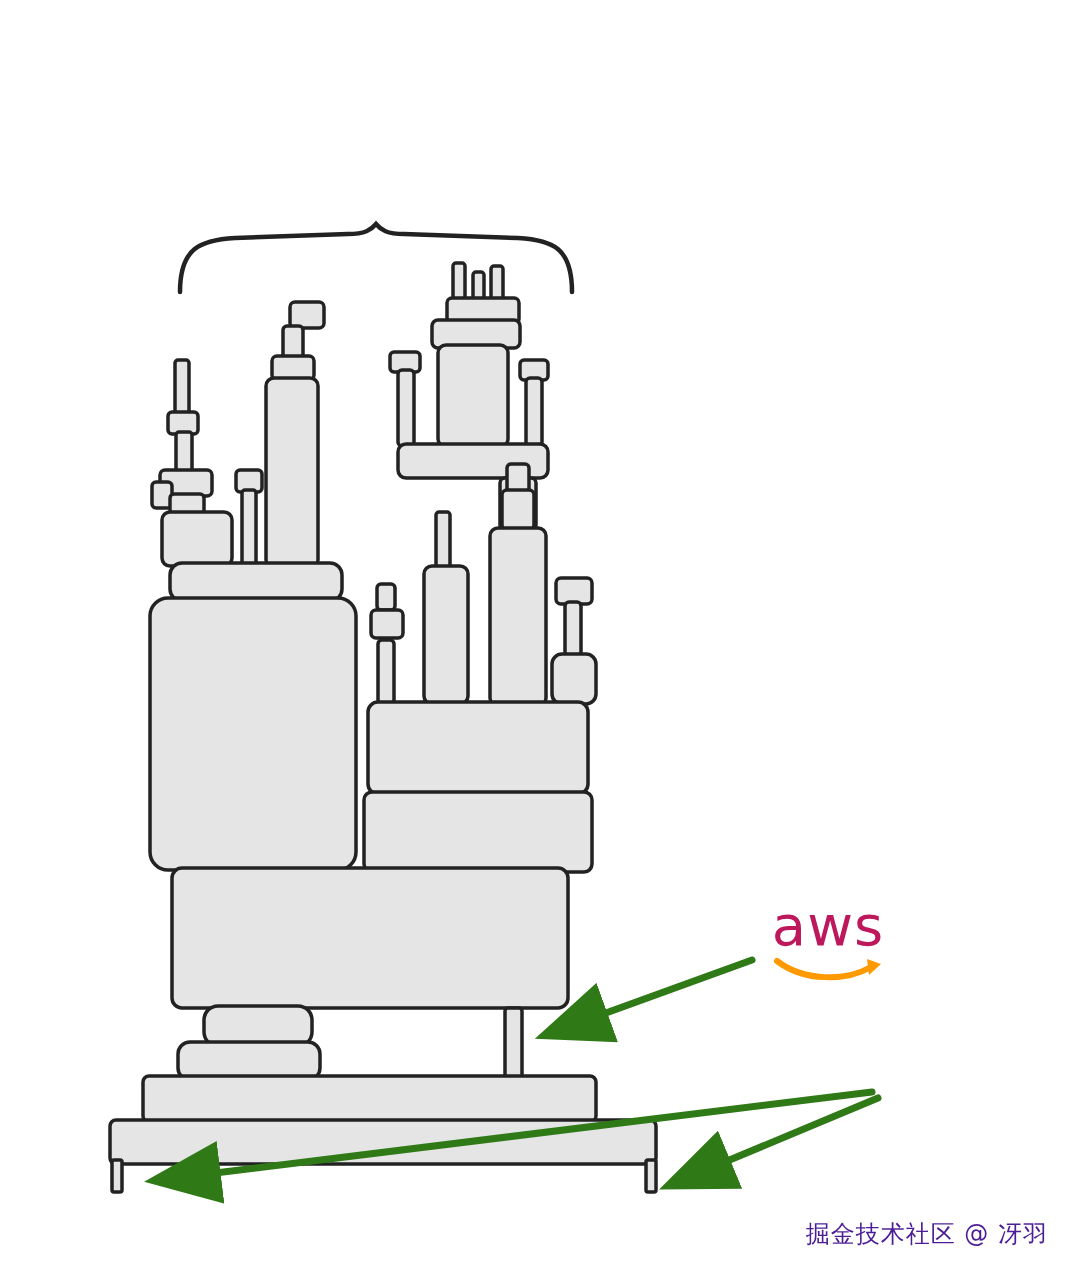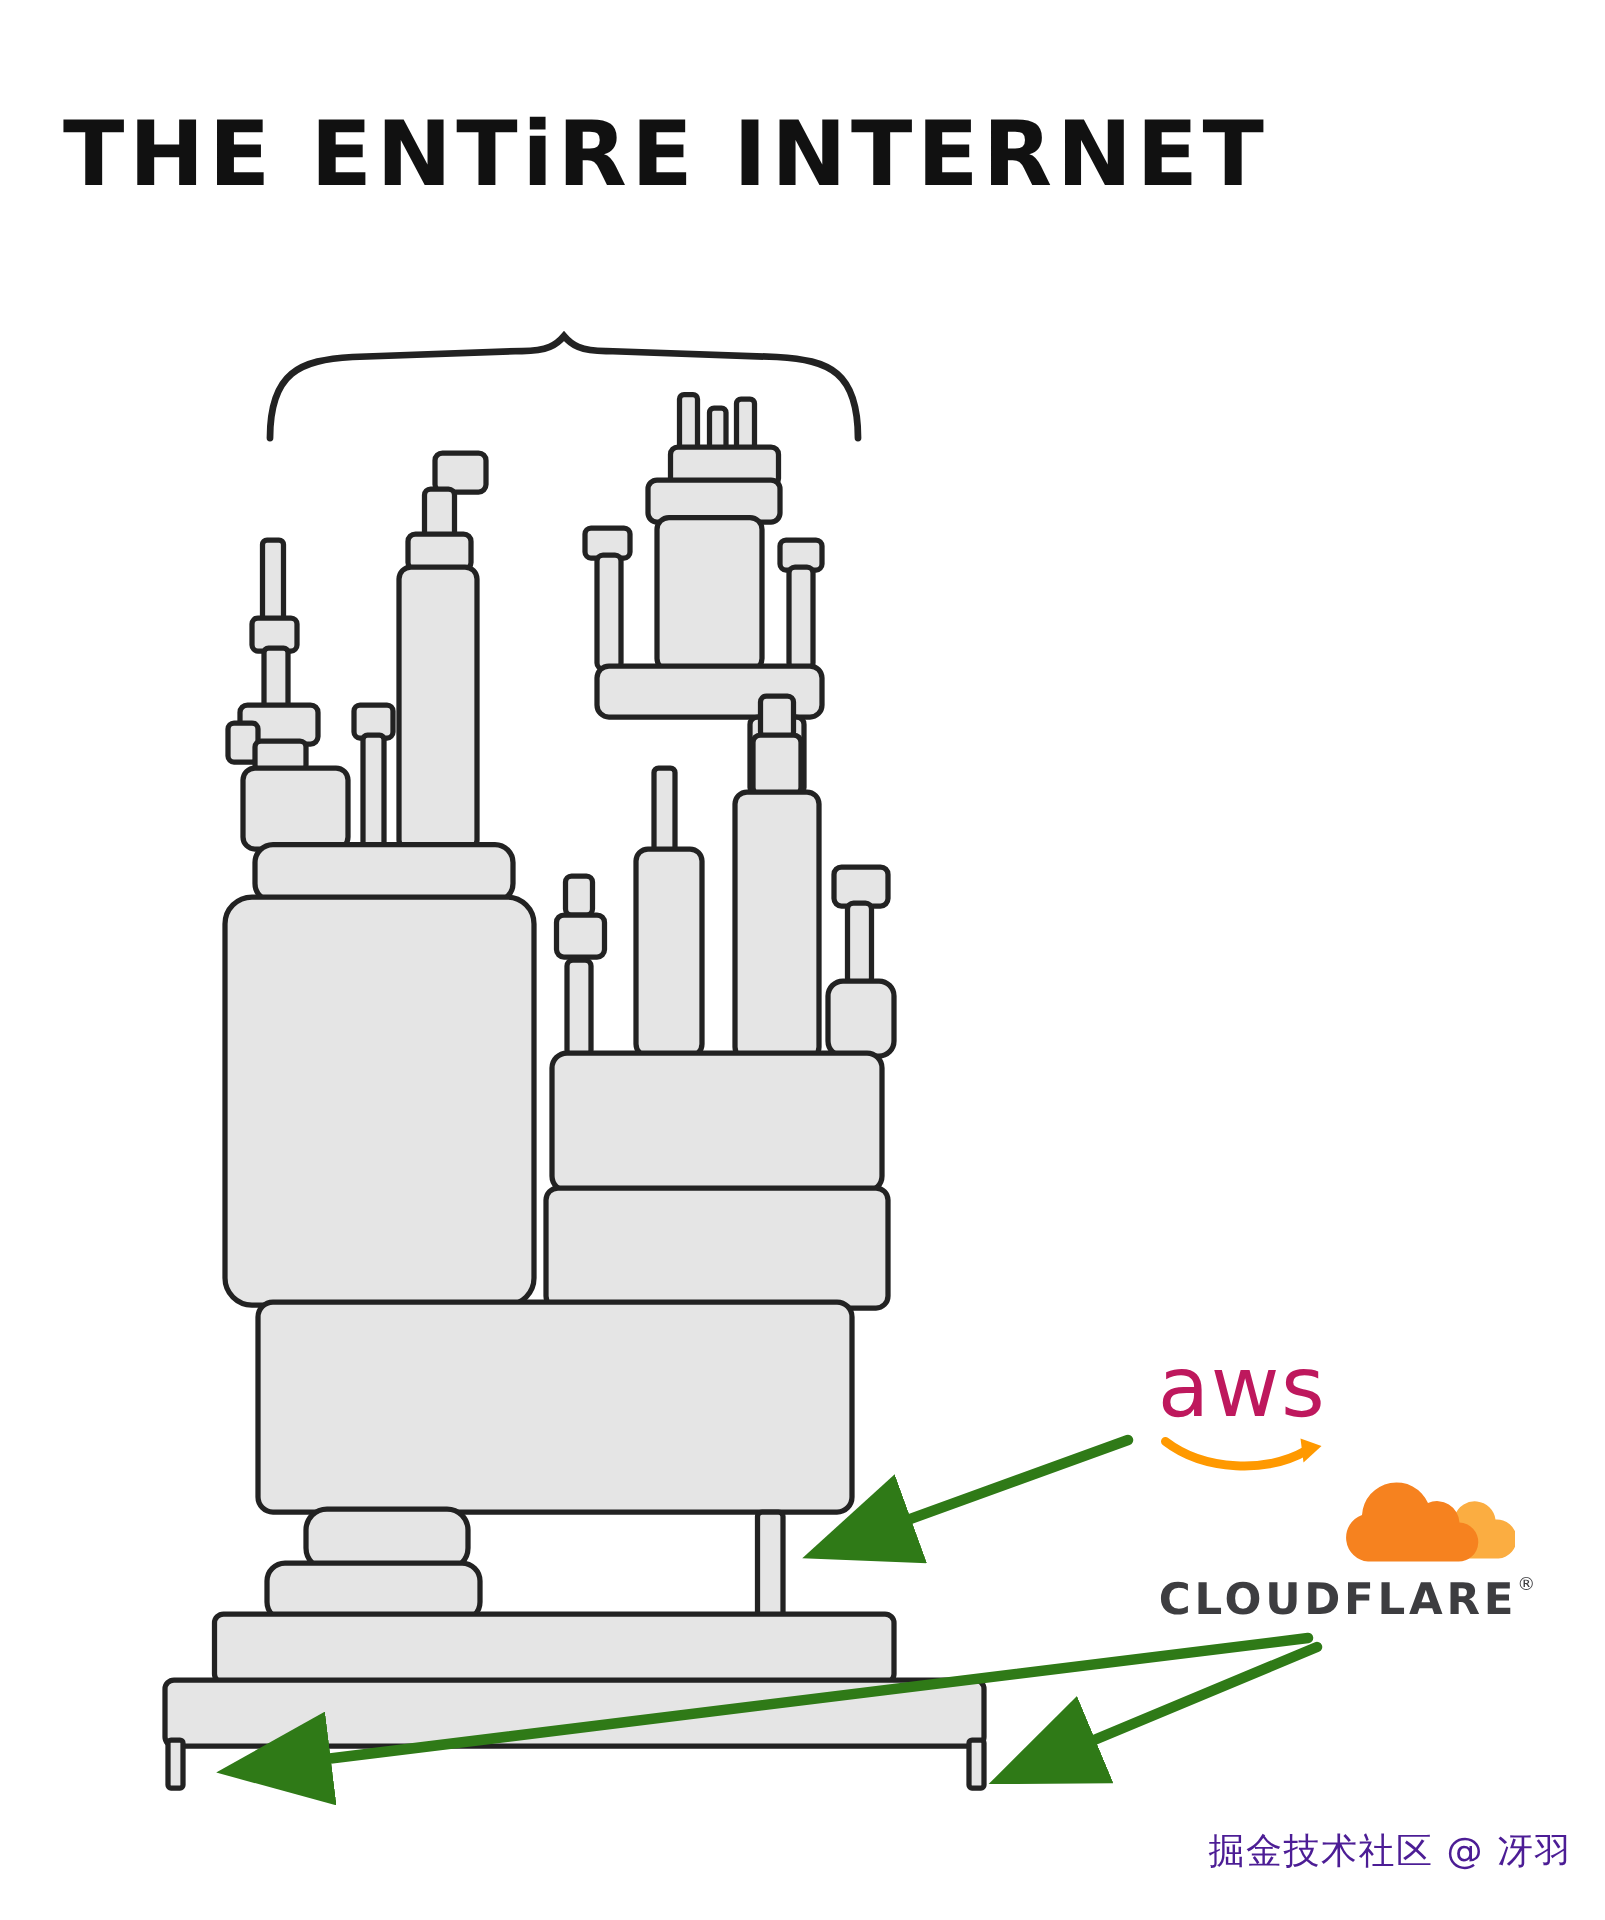--- a/index.html
+++ b/index.html
@@ -63,21 +63,20 @@
     font-size:24px;
     color:#4c1d95;
     letter-spacing:1px;
   }
 </style>
 </head>
 <body>
 
 <div class="canvas">
 
-  <div class="title">THE ENTiRE INTERNET</div>
 
   <svg class="tower-svg" width="1070" height="1280" viewBox="0 0 1070 1280">
     <defs>
       <marker id="arrowhead" markerWidth="11" markerHeight="9" refX="9" refY="4.5" orient="auto">
         <polygon points="0,0 11,4.5 0,9" fill="#2f7a17"></polygon>
       </marker>
     </defs>
 
     <path d="M180,292 C180,248 200,240 235,238 L348,234 C365,234 371,230 376,224
              C381,230 387,234 404,234 L518,238 C553,240 572,248 572,292" fill="none" stroke="#222" stroke-width="4.5" stroke-linecap="round"></path>
@@ -154,25 +153,16 @@
   </svg>
 
   <div class="aws-logo">
     <div class="aws-text">aws</div>
     <svg class="aws-smile" width="110" height="26" viewBox="0 0 110 26">
       <path d="M4,5 C30,25 72,26 98,11" fill="none" stroke="#ff9900" stroke-width="6" stroke-linecap="round"></path>
       <polygon points="94,3 108,8 96,19" fill="#ff9900"></polygon>
     </svg>
   </div>
 
-  <div class="cf-logo">
-    <svg class="cf-cloud" width="120" height="62" viewBox="0 0 120 62">
-      <path d="M76,54 a15,15 0 0 1 4,-29 a14,14 0 0 1 27,3 a13,13 0 0 1 2,26 z" fill="#fbad41"></path>
-      <path d="M22,56 a16,16 0 0 1 -4,-31 a23,23 0 0 1 44,-8 a15,15 0 0 1 21,13 a13,13 0 0 1 -1,26 z" fill="#f6821f"></path>
-    </svg>
-    <div>
-      <span class="cf-text">CLOUDFLARE</span><span class="cf-mark">®</span>
-    </div>
-  </div>
 
   <div class="watermark">掘金技术社区 @ 冴羽</div>
 
 </div>
 
 </body></html>

